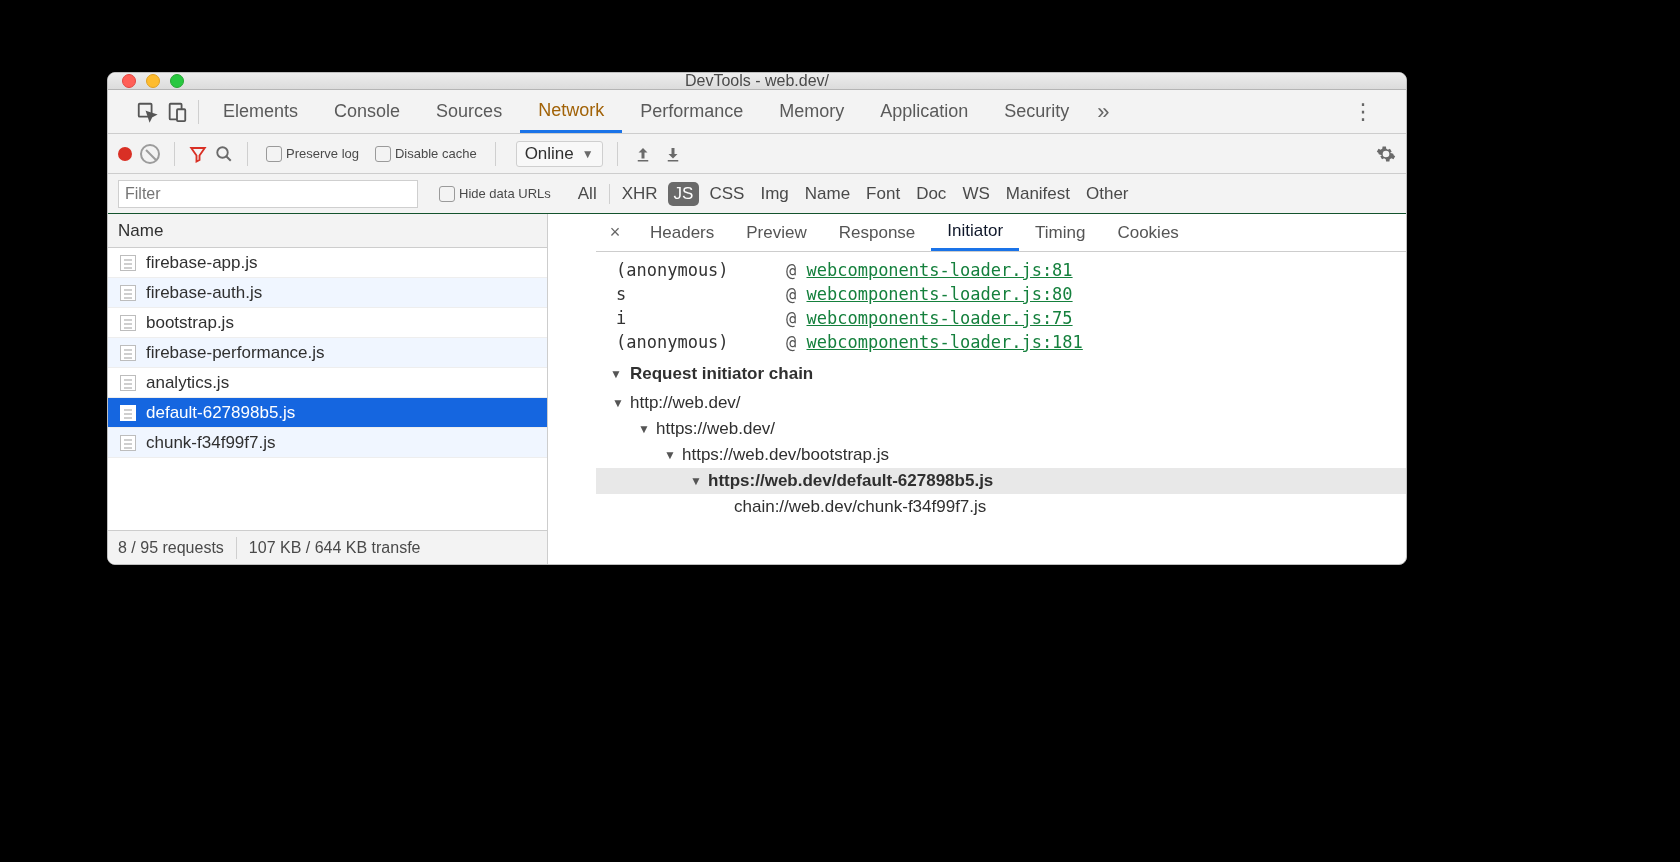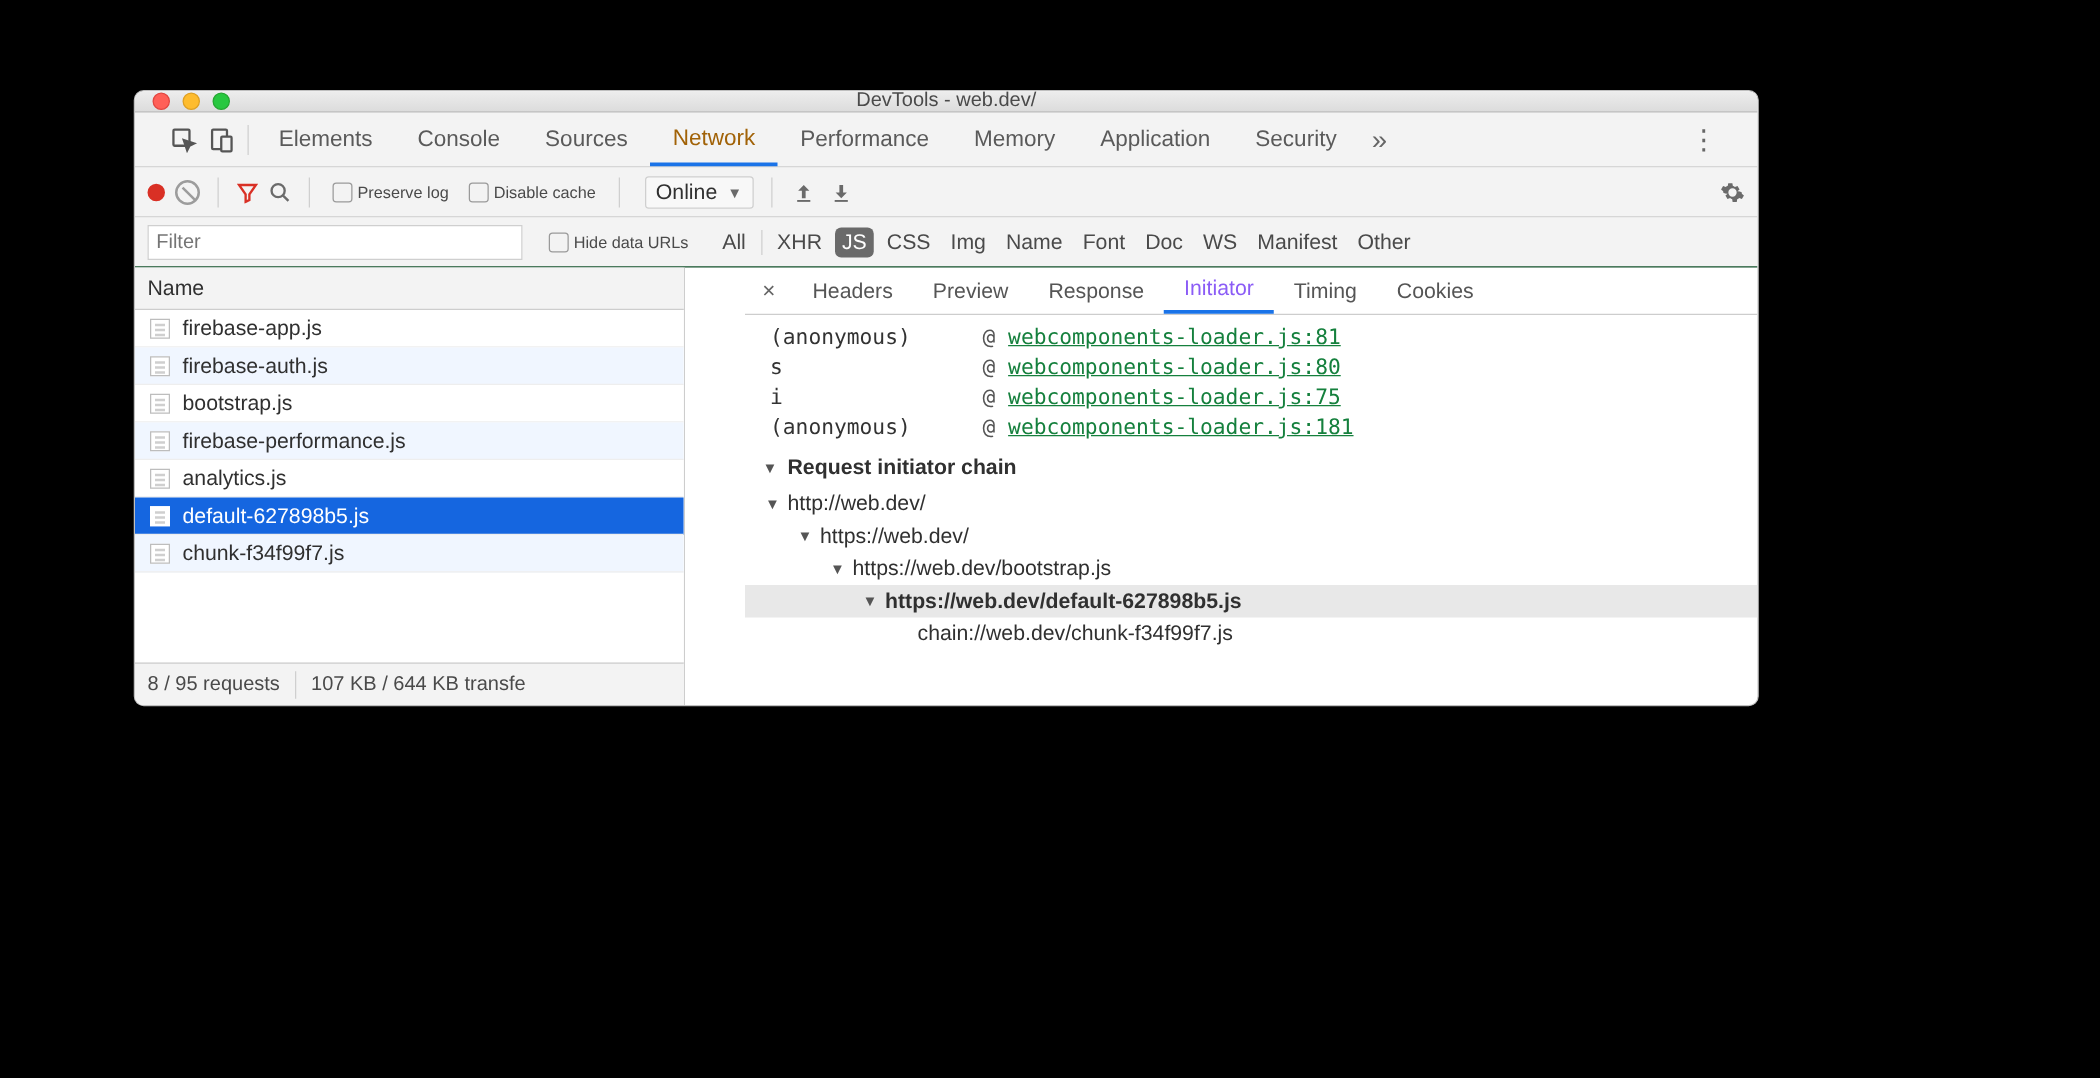--- a/index.html
+++ b/index.html
@@ -153,21 +153,21 @@
   
   .dtabs {
     height:38px;
     display:flex; align-items:center;
     border-bottom:1px solid #cdcdcd;
     padding:0 4px;
     gap:4px;
   }
   .closex { width:30px; text-align:center; color:#666; font-size:18px;}
   .dtab { padding:0 16px; height:100%; display:flex; align-items:center; font-size:17px; color:#555;}
-  .dtab.active{ color:#8b5cf6; border-bottom:3px solid #1a73e8;}
+  .dtab.active{ color:#0f172a; border-bottom:3px solid #1a73e8;}
   .detailbody { flex:1; overflow:auto; font-size:17px; padding: 6px 0;}
   .stackrow { display:flex; gap:20px; padding:2px 20px; font-family: Menlo, Consolas, monospace;}
   .stackfn { width:150px; color:#333;}
   .at { color:#555;}
   .stacklink { color:#15803d; text-decoration: underline;}
   .chain-hd { display:flex;align-items:center; gap:6px; padding: 10px 14px 6px; font-weight:bold;}
   .tri { font-size:12px; color:#555; display:inline-block; width:14px;}
   .chain ul{list-style:none;}
   .chain li{padding:3px 0;}
   .chain .lvl0{padding-left:16px;}

